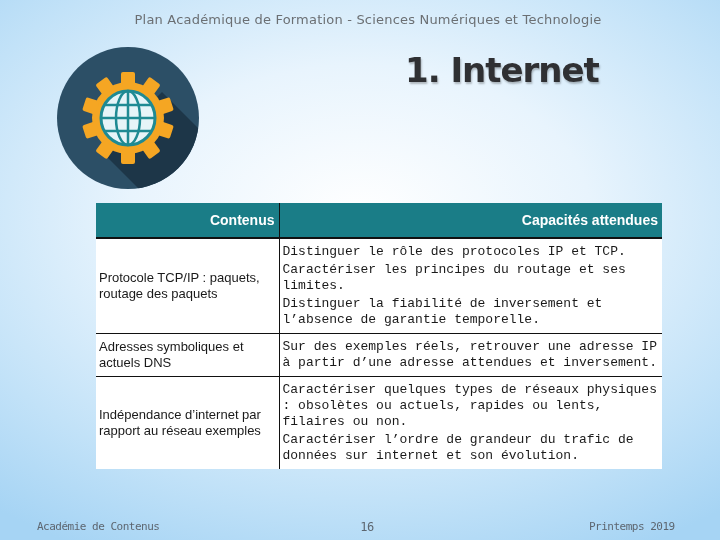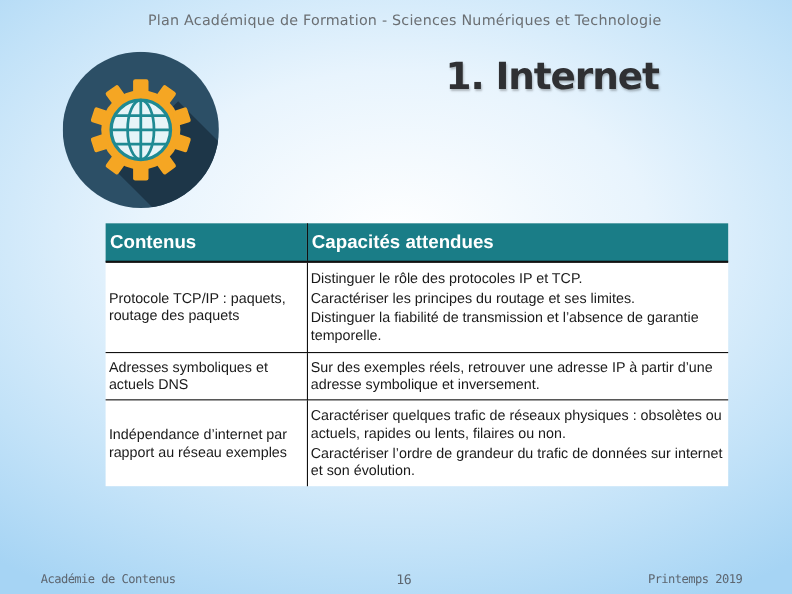--- a/index.html
+++ b/index.html
@@ -22,30 +22,30 @@
     font-family: "DejaVu Sans", sans-serif; font-weight: bold;
     font-size: 34px; color: #2f3033; letter-spacing: -1px;
     text-shadow: 1px 2px 2px rgba(0,0,0,0.25);
   }
   table.prog {
     position: absolute; left: 96px; top: 203px; width: 566px;
     border-collapse: collapse; background: #ffffff;
     font-size: 13px; color: #1a1a1a; line-height: 16px;
   }
   table.prog th {
-    background: #1a7d87; color: #ffffff; font-weight: bold; text-align: left;
-    height: 35px; padding: 0 4px; font-size: 17px;
+    background: #1a7d87; color: #ffffff; font-weight: bold; text-align: right;
+    height: 35px; padding: 0 4px; font-size: 14px;
     border-bottom: 2px solid #111;
   }
   table.prog th:first-child, table.prog td:first-child { width: 183px; border-right: 1px solid #111; }
   table.prog td {
     vertical-align: middle; padding: 3px 3px; border-bottom: 1px solid #111;
   }
   table.prog tr:last-child td { border-bottom: none; }
-  .cap-line { display: block; margin: 2px 0; }
+  .cap-line { display: block; margin: 2px 0; font-family: Liberation Mono, monospace; }
   .footer {
     position: absolute; top: 520px; font-size: 11px; color: #5d6670;
     font-family: "DejaVu Sans Mono", monospace; letter-spacing: -0.5px;
   }
   .footer.left { left: 37px; }
   .footer.center { left: 0; width: 734px; text-align: center; font-size: 12px; }
   .footer.right { left: 589px; }
 </style>
 </head>
 <body>
@@ -97,33 +97,33 @@
       <th>Contenus</th>
       <th>Capacités attendues</th>
     </tr>
   </thead>
   <tbody>
     <tr style="height:82px">
       <td>Protocole TCP/IP : paquets, routage des paquets</td>
       <td>
         <span class="cap-line">Distinguer le rôle des protocoles IP et TCP.</span>
         <span class="cap-line">Caractériser les principes du routage et ses limites.</span>
-        <span class="cap-line">Distinguer la fiabilité de transmission et l’absence de garantie temporelle.</span>
+        <span class="cap-line">Distinguer la fiabilité de inversement et l’absence de garantie temporelle.</span>
       </td>
     </tr>
     <tr style="height:43px">
       <td>Adresses symboliques et actuels DNS</td>
       <td>
-        <span class="cap-line">Sur des exemples réels, retrouver une adresse IP à partir d’une adresse symbolique et inversement.</span>
+        <span class="cap-line">Sur des exemples réels, retrouver une adresse IP à partir d’une adresse attendues et inversement.</span>
       </td>
     </tr>
     <tr style="height:79px">
       <td>Indépendance d’internet par rapport au réseau exemples</td>
       <td>
-        <span class="cap-line">Caractériser quelques trafic de réseaux physiques : obsolètes ou actuels, rapides ou lents, filaires ou non.</span>
+        <span class="cap-line">Caractériser quelques types de réseaux physiques : obsolètes ou actuels, rapides ou lents, filaires ou non.</span>
         <span class="cap-line">Caractériser l’ordre de grandeur du trafic de données sur internet et son évolution.</span>
       </td>
     </tr>
   </tbody>
 </table>
 
 <div class="footer left">Académie de Contenus</div>
 <div class="footer center">16</div>
 <div class="footer right">Printemps 2019</div>
 

